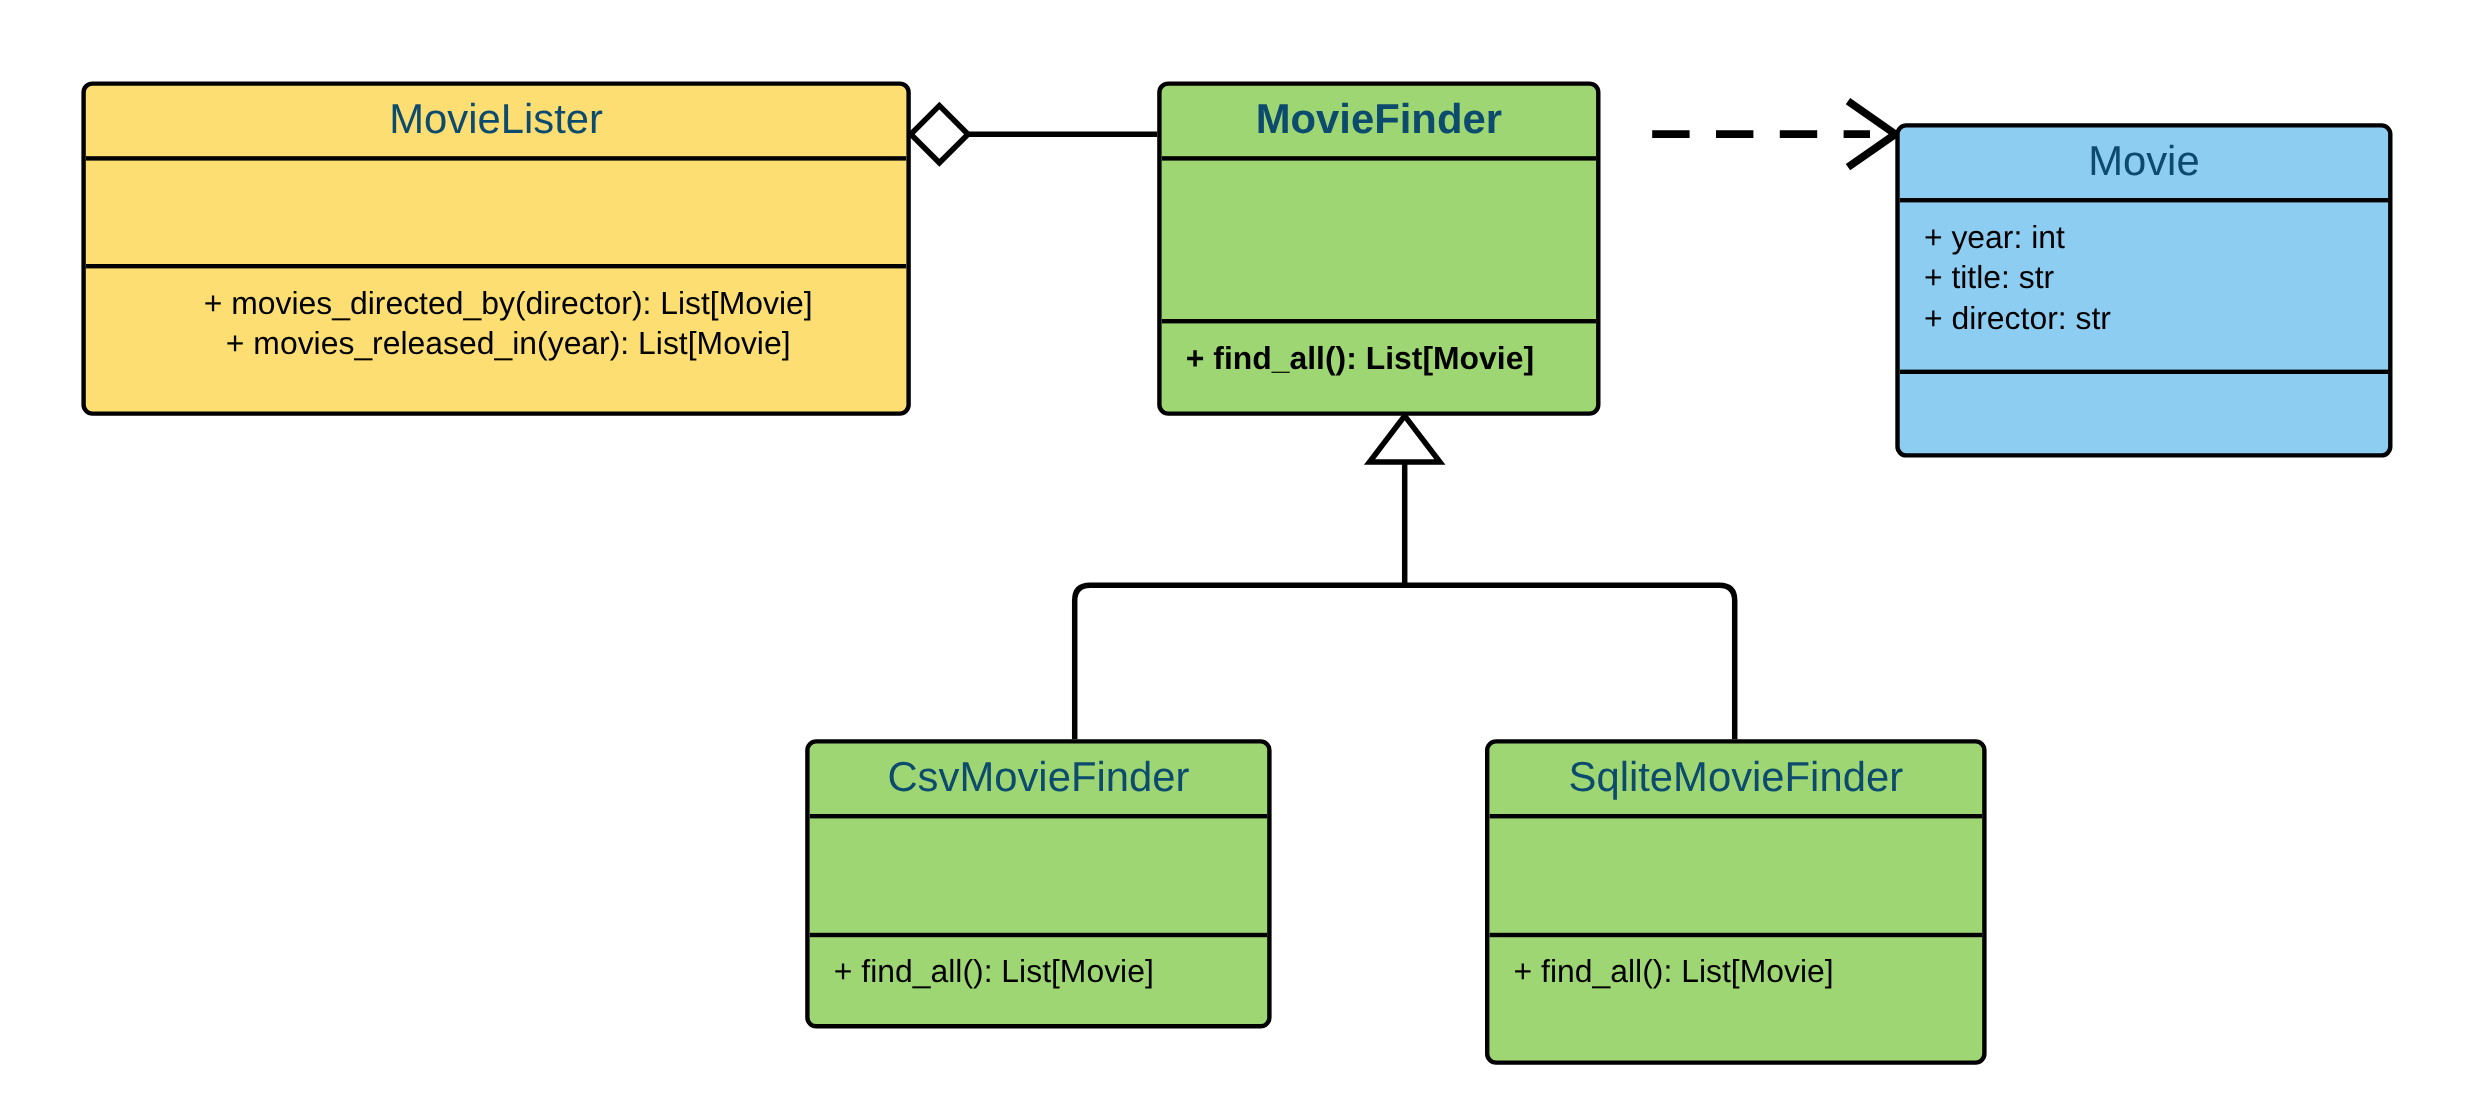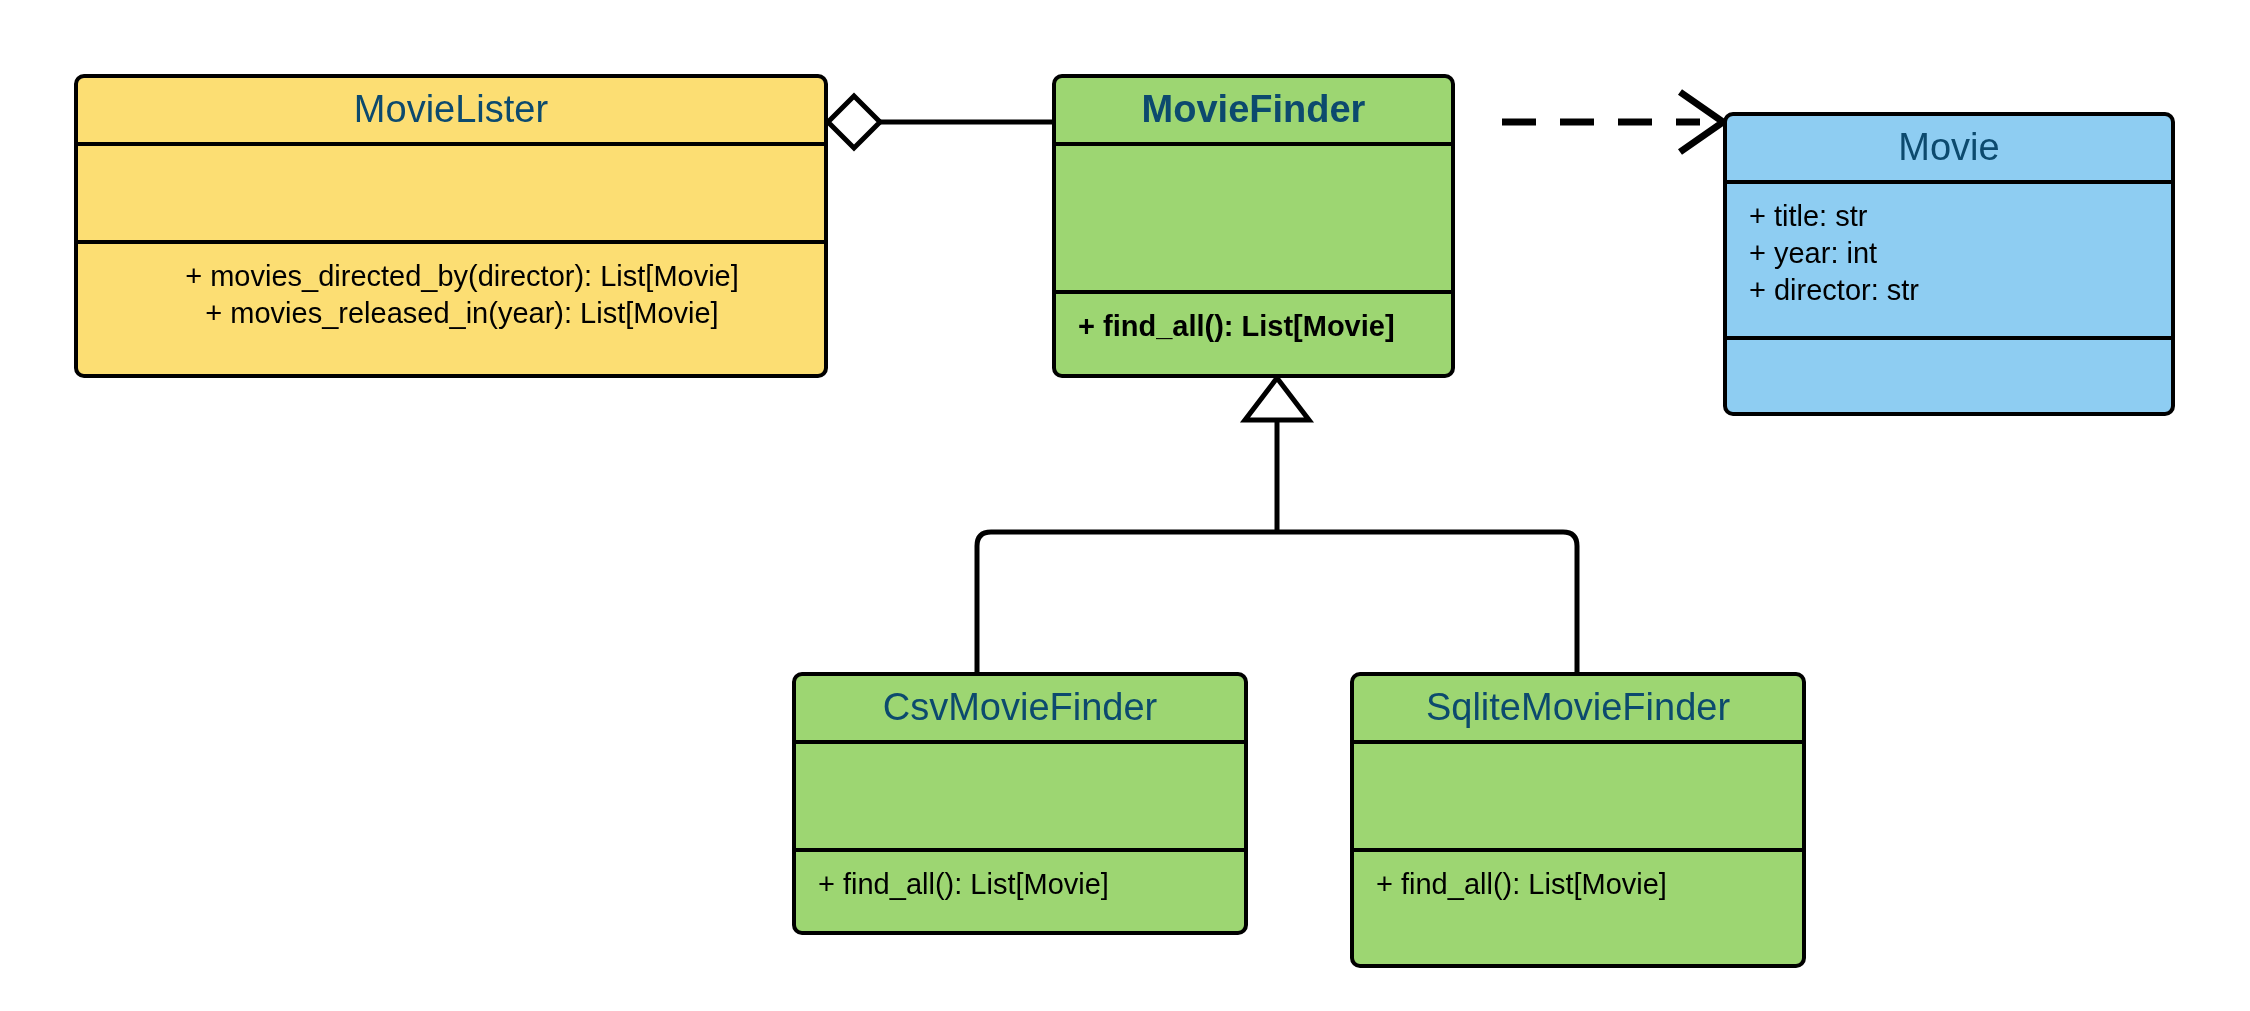--- a/index.html
+++ b/index.html
@@ -135,31 +135,31 @@
       </ul>
     </div>
   </div>
 
   <div class="uml-class cls-blue" style="left:1723px; top:74px; width:452px; height:304px;">
     <div class="compartment comp-title" style="height:68px;">
       <span class="class-name">Movie</span>
     </div>
     <div class="compartment comp-body" style="height:156px;">
       <ul class="member-list">
+        <li class="member-item">+ year: int</li>
         <li class="member-item">+ title: str</li>
-        <li class="member-item">+ year: int</li>
         <li class="member-item">+ director: str</li>
       </ul>
     </div>
     <div class="compartment comp-last" style="flex:1 1 auto;">
       <ul class="member-list"></ul>
     </div>
   </div>
 
-  <div class="uml-class cls-green" style="left:792px; top:672px; width:456px; height:263px;">
+  <div class="uml-class cls-green" style="left:732px; top:672px; width:424px; height:263px;">
     <div class="compartment comp-title" style="height:68px;">
       <span class="class-name">CsvMovieFinder</span>
     </div>
     <div class="compartment comp-body" style="height:108px;">
       <ul class="member-list"></ul>
     </div>
     <div class="compartment comp-last" style="flex:1 1 auto;">
       <ul class="member-list pad-top-lg">
         <li class="member-item">+ find_all(): List[Movie]</li>
       </ul>

